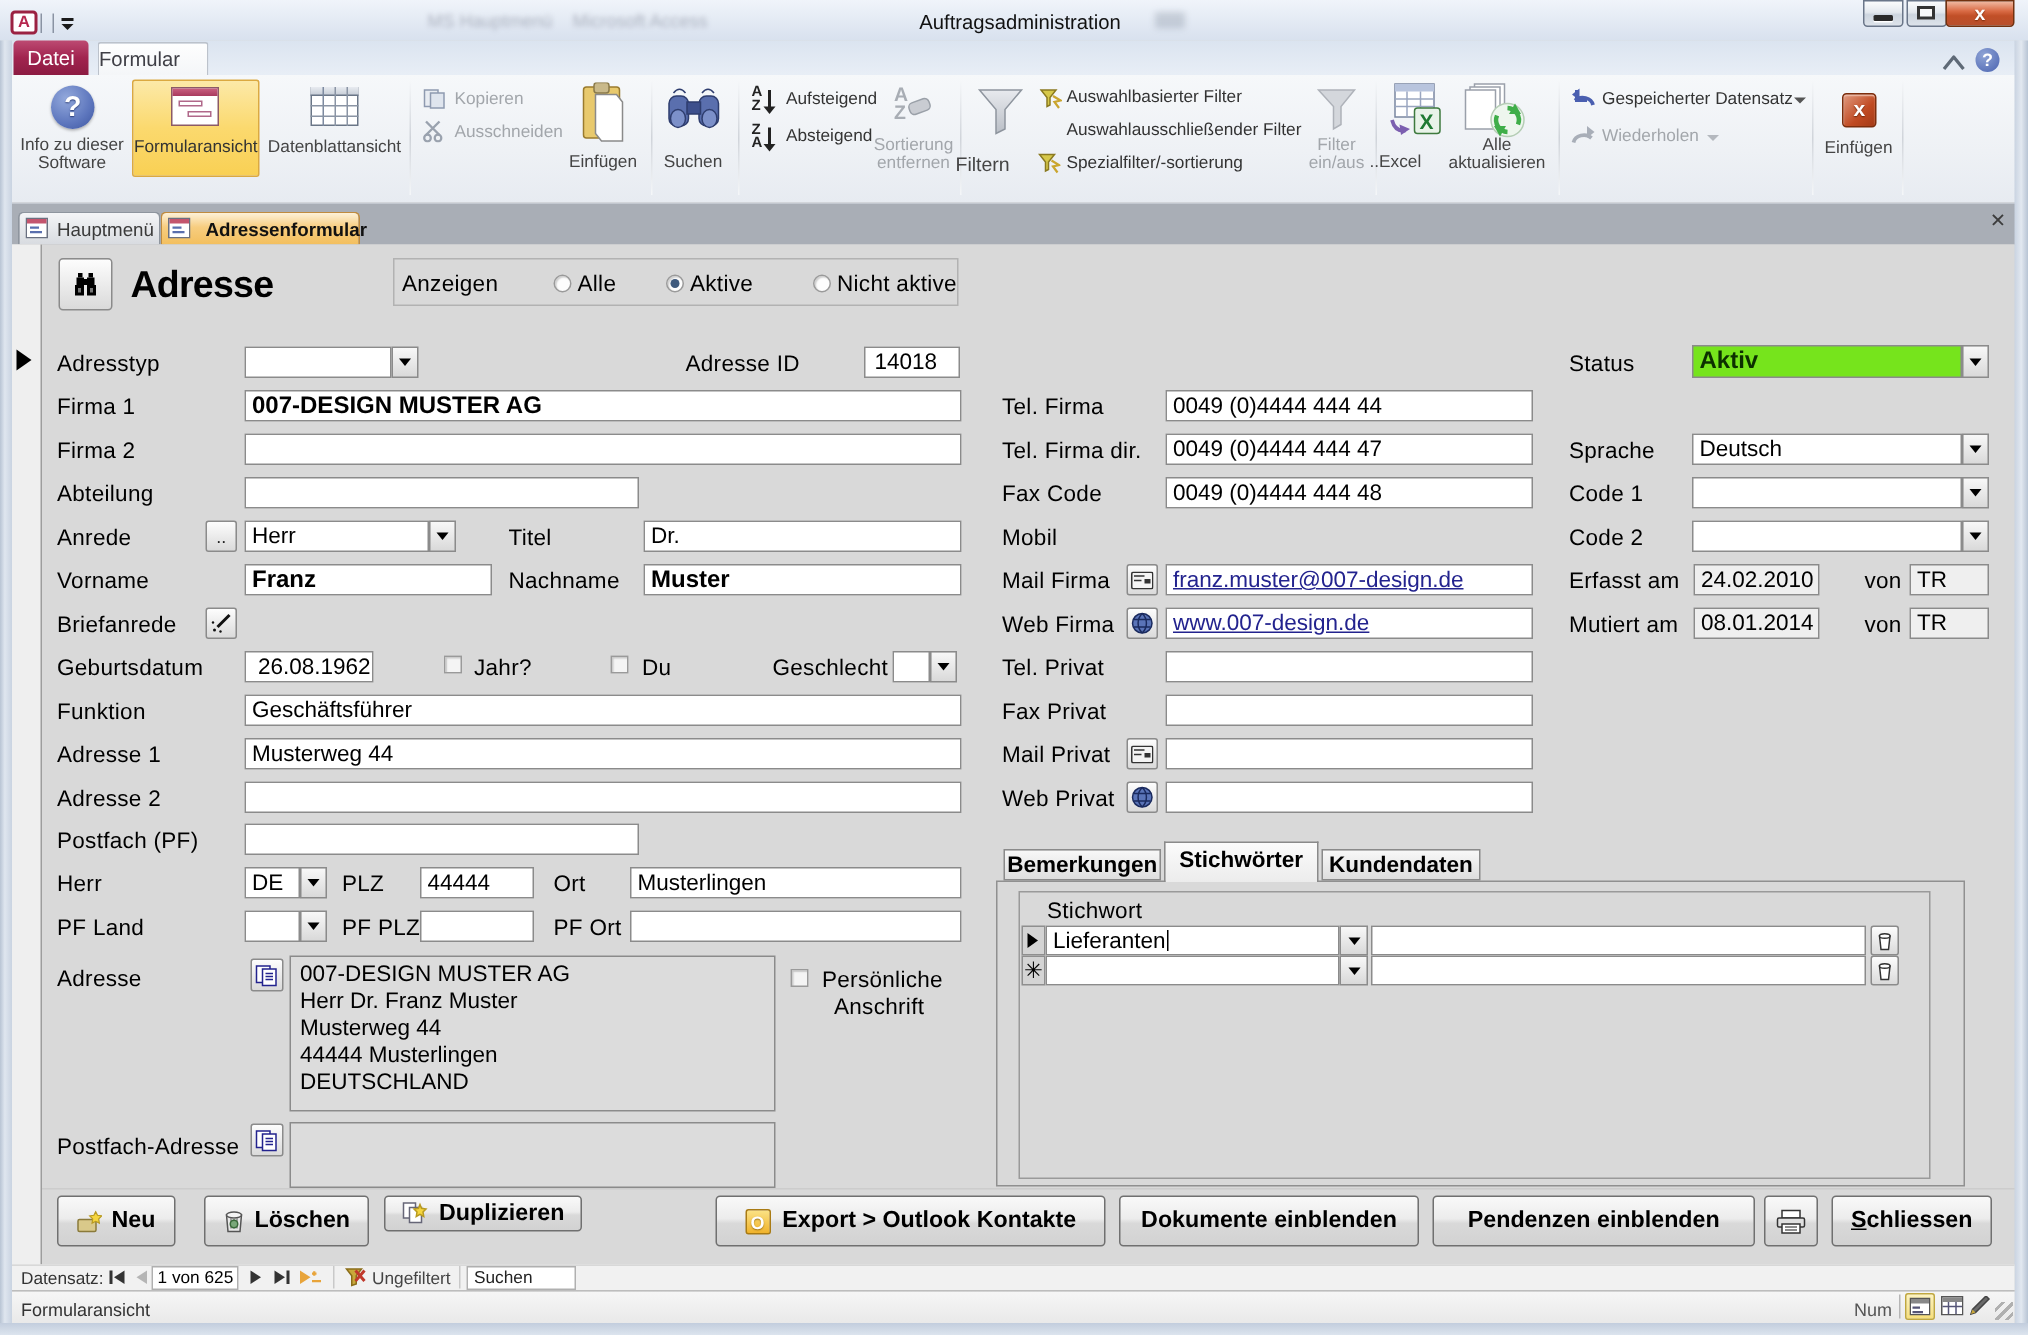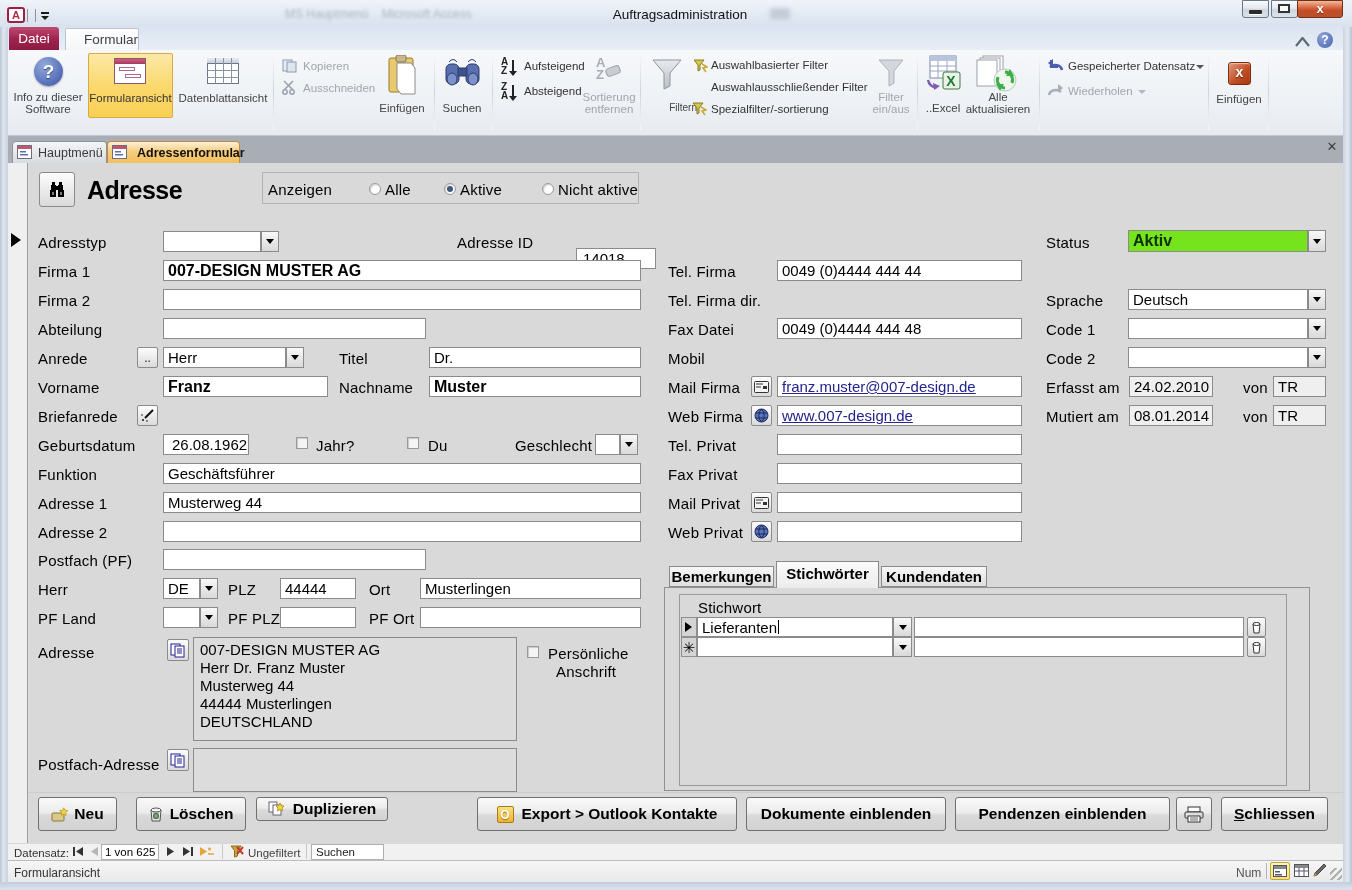--- a/index.html
+++ b/index.html
@@ -41,21 +41,21 @@
 <div class="ab" style="left:1278px;top:4px;width:12px;height:9px;border:2px solid #333;background:#f8f8f8"></div>
 <div class="ab" style="left:1297px;top:0;width:46px;height:18px;background:linear-gradient(#f0b9a2,#d96a44 40%,#c14f27 60%,#b8502d);border:1px solid #71310f;border-radius:0 0 3px 3px;color:#fff;font-weight:bold;font-size:13px;text-align:center;line-height:16px;text-shadow:0 1px 1px #7c2d0c">x</div>
 
 <svg class="ab" style="left:1294px;top:35px;z-index:6" width="17" height="12" viewBox="0 0 17 12">
       <path d="M2 11 L8.5 3 L15 11" fill="none" stroke="#5f6a77" stroke-width="2.2" stroke-linejoin="round"></path>
     </svg>
 <div class="ab" style="left:1317px;top:32px;width:16px;height:16px;border-radius:50%;background:radial-gradient(circle at 35% 30%,#8fa4d6,#4a63b0);color:#fff;font-weight:bold;font-size:12px;text-align:center;line-height:16px;z-index:6">?</div>
 
 <div class="ab" style="left:0;top:27px;width:1352px;height:23px;background:linear-gradient(#dbe4f0,#e8eef6)"></div>
 <div class="ab" style="left:9px;top:27px;width:50px;height:23px;background:linear-gradient(#bd4a72,#a1244f 50%,#8c1b42);border-radius:3px 3px 0 0;color:#fff;font-size:13.5px;text-align:center;line-height:23px">Datei</div>
-<div class="ab" style="left:65px;top:28px;width:74px;height:22px;background:linear-gradient(#fefefe,#f4f6f8);border:1px solid #bcc2cb;border-bottom:none;border-radius:2px 2px 0 0;color:#3f3f46;font-size:13.5px;text-align:right;line-height:21px">Formular</div>
+<div class="ab" style="left:65px;top:28px;width:74px;height:22px;background:linear-gradient(#fefefe,#f4f6f8);border:1px solid #bcc2cb;border-bottom:none;border-radius:2px 2px 0 0;color:#3f3f46;font-size:13.5px;text-align:left;line-height:21px">Formular</div>
 
 <div class="ab" id="ribbon" style="left:0;top:50px;width:1352px;height:86px;background:linear-gradient(#f6f8fa,#eef1f5 60%,#e7ebf1);border-bottom:1px solid #c3c8d0"></div>
 
 <div class="ab" style="left:9px;top:91px;width:78px;text-align:center;font-size:11.5px;color:#444">Info zu dieser<br>Software</div>
 <div class="ab" style="left:34px;top:57px;width:29px;height:29px;border-radius:50%;background:radial-gradient(circle at 35% 30%,#93a9dc,#5d76bd 60%,#3c55a0);box-shadow:0 1px 2px rgba(0,0,0,.3)"></div>
 <div class="ab" style="left:34px;top:57px;width:29px;height:29px;color:#fff;font-weight:bold;font-size:19px;text-align:center;line-height:29px;text-shadow:0 1px 1px #2a3c77">?</div>
 <div class="ab" style="left:88px;top:53px;width:85px;height:65px;background:linear-gradient(#fce9a8,#fbd96e 50%,#f9d054);border:1px solid #dba941;border-radius:2px"></div>
 <div class="ab" style="left:114px;top:58px;width:32px;height:26px;background:#fff;border:1px solid #8b5a66"></div>
 <div class="ab" style="left:115px;top:59px;width:30px;height:5px;background:linear-gradient(#c95f7f,#a93a5e)"></div>
 <div class="ab" style="left:119px;top:67px;width:16px;height:4px;border:1px solid #b0688a"></div>
@@ -120,21 +120,21 @@
 
 <svg class="ab" style="left:649px;top:56px" width="36" height="36" viewBox="0 0 36 36">
       <path d="M4 4 L32 4 L21 17 L21 30 L15 33 L15 17 Z" fill="url(#fg1)" stroke="#8e959e"></path>
       <defs>
         <linearGradient id="fg1" x1="0" y1="0" x2="0" y2="1">
           <stop offset="0" stop-color="#e8eaee"></stop>
           <stop offset="1" stop-color="#b9bec6"></stop>
         </linearGradient>
       </defs>
     </svg>
-<div class="ab" style="left:637px;top:102px;width:60px;text-align:right;font-size:10px;color:#444">Filtern</div>
+<div class="ab" style="left:637px;top:102px;width:60px;text-align:left;font-size:13px;color:#444">Filtern</div>
 <svg class="ab" style="left:693px;top:59px" width="15" height="14" viewBox="0 0 15 14">
       <path d="M1 1 L11 1 L7 6 L7 11 L5 12 L5 6 Z" fill="#d6c84a" stroke="#8a7a20"></path>
       <path d="M9 5 L14 8 L10 9 L13 13" stroke="#caa52e" fill="none" stroke-width="1.5"></path>
     </svg>
 <div class="ab rtxt" style="left:711px;top:59px;color:#333">Auswahlbasierter Filter</div>
 <div class="ab rtxt" style="left:711px;top:81px;color:#333">Auswahlausschließender Filter</div>
 <svg class="ab" style="left:692px;top:102px" width="15" height="14" viewBox="0 0 15 14">
       <path d="M1 1 L11 1 L7 6 L7 11 L5 12 L5 6 Z" fill="#d6c84a" stroke="#8a7a20"></path>
       <path d="M9 5 L14 8 L10 9 L13 13" stroke="#caa52e" fill="none" stroke-width="1.5"></path>
     </svg>
@@ -147,21 +147,21 @@
 
 <svg class="ab" style="left:926px;top:55px" width="36" height="38" viewBox="0 0 36 38">
       <rect x="4" y="1" width="26" height="22" fill="#fff" stroke="#7a86a0"></rect>
       <rect x="4" y="1" width="26" height="5" fill="#b8c4dd"></rect>
       <path d="M4 11 L30 11 M4 16 L30 16 M12 6 L12 23 M21 6 L21 23" stroke="#9aa6c0" fill="none"></path>
       <rect x="17" y="17" width="17" height="17" rx="2" fill="#e9f3e9" stroke="#3e7a3e"></rect>
       <text x="25" y="31" font-size="14" font-weight="bold" fill="#1f7a33" text-anchor="middle" font-family="Liberation Sans">X</text>
       <path d="M2 25 q2 8 9 7" stroke="#7c5fb0" stroke-width="2.5" fill="none"></path>
       <path d="M8 35 L14 31 L7 28 Z" fill="#7c5fb0"></path>
     </svg>
-<div class="ab" style="left:913px;top:102px;width:60px;text-align:center;font-size:11.5px;color:#444">..Excel</div>
+<div class="ab" style="left:913px;top:102px;width:60px;text-align:left;font-size:11.5px;color:#444">..Excel</div>
 <svg class="ab" style="left:975px;top:54px" width="45" height="40" viewBox="0 0 45 40">
       <rect x="8" y="2" width="20" height="26" fill="#fff" stroke="#9aa0aa"></rect>
       <rect x="5" y="4" width="20" height="26" fill="#fff" stroke="#9aa0aa"></rect>
       <rect x="2" y="6" width="20" height="26" fill="#fff" stroke="#9aa0aa"></rect>
       <circle cx="30" cy="26" r="11" fill="#eef6ee" stroke="#b5cdb5"></circle>
       <path d="M30 18 a8 8 0 0 1 7 11 M30 34 a8 8 0 0 1 -7 -11" stroke="#3fae49" stroke-width="3" fill="none"></path>
       <path d="M35 15 L39 22 L31 22 Z" fill="#3fae49"></path>
       <path d="M25 37 L21 30 L29 30 Z" fill="#3fae49"></path>
     </svg>
 <div class="ab" style="left:962px;top:91px;width:72px;text-align:center;font-size:11.5px;color:#444">Alle<br>aktualisieren</div>
@@ -238,21 +238,21 @@
       </g>
       <rect x="3" y="10" width="2" height="3" fill="#777"></rect>
       <rect x="11" y="10" width="2" height="3" fill="#777"></rect>
     </svg>
 <div class="ab" style="left:447px;top:186px;width:6px;height:6px;border-radius:50%;background:#3f5a7d"></div>
 
 <div class="ab lbl" style="left:38px;top:234px">Adresstyp</div>
 <div class="ab inp" style="left:163px;top:231px;width:98px;height:21px"></div>
 <div class="ab cmba" style="left:261px;top:231px;width:18px;height:21px"></div>
 <div class="ab lbl" style="left:457px;top:234px">Adresse ID</div>
-<div class="ab inp" style="left:576px;top:248px;width:80px;height:21px;padding-left:6px">14018</div>
+<div class="ab inp" style="left:576px;top:231px;width:64px;height:21px;padding-left:6px">14018</div>
 <div class="ab lbl" style="left:38px;top:263px">Firma 1</div>
 <div class="ab inp bold" style="left:163px;top:260px;width:478px;height:21px;font-size:16px">007-DESIGN MUSTER AG</div>
 <div class="ab lbl" style="left:38px;top:292px">Firma 2</div>
 <div class="ab inp" style="left:163px;top:289px;width:478px;height:21px"></div>
 <div class="ab lbl" style="left:38px;top:321px">Abteilung</div>
 <div class="ab inp" style="left:163px;top:318px;width:263px;height:21px"></div>
 <div class="ab lbl" style="left:38px;top:350px">Anrede</div>
 <div class="ab btn3d" style="left:137px;top:347px;width:21px;height:21px;font-size:12px;color:#222">..</div>
 <div class="ab inp" style="left:163px;top:347px;width:123px;height:21px">Herr</div>
 <div class="ab cmba" style="left:286px;top:347px;width:18px;height:21px"></div>
@@ -320,21 +320,22 @@
         <rect x="1" y="1" width="9" height="11" fill="#fff" stroke="#23238e"></rect>
         <rect x="5" y="3" width="9" height="11" fill="#fff" stroke="#23238e"></rect>
         <path d="M7 6 L12 6 M7 8 L12 8 M7 10 L12 10" stroke="#23238e"></path>
       </svg>
     </div>
 <div class="ab" style="left:193px;top:748px;width:324px;height:44px;background:#dcdcdc;border:1px solid #8b8b8b"></div>
 
 <div class="ab lbl" style="left:668px;top:263px">Tel. Firma</div>
 <div class="ab inp" style="left:777px;top:260px;width:245px;height:21px">0049 (0)4444 444 44</div>
 <div class="ab lbl" style="left:668px;top:292px">Tel. Firma dir.</div>
-<div class="ab lbl" style="left:668px;top:321px">Fax Datei</div>
+<div class="ab inp" style="left:777px;top:289px;width:245px;height:21px">0049 (0)4444 444 47</div>
+<div class="ab lbl" style="left:668px;top:321px">Fax Code</div>
 <div class="ab inp" style="left:777px;top:318px;width:245px;height:21px">0049 (0)4444 444 48</div>
 <div class="ab lbl" style="left:668px;top:350px">Mobil</div>
 <div class="ab lbl" style="left:668px;top:379px">Mail Firma</div>
 <div class="ab btn3d" style="left:751px;top:376px;width:21px;height:21px">
       <svg width="15" height="12" viewBox="0 0 15 12">
         <rect x="0.5" y="0.5" width="14" height="11" rx="1" fill="#f4f4f4" stroke="#333"></rect>
         <path d="M2 3 L9 3 M2 6 L7 6" stroke="#333"></path>
         <rect x="9" y="5" width="4" height="3" fill="#333"></rect>
       </svg>
     </div>

